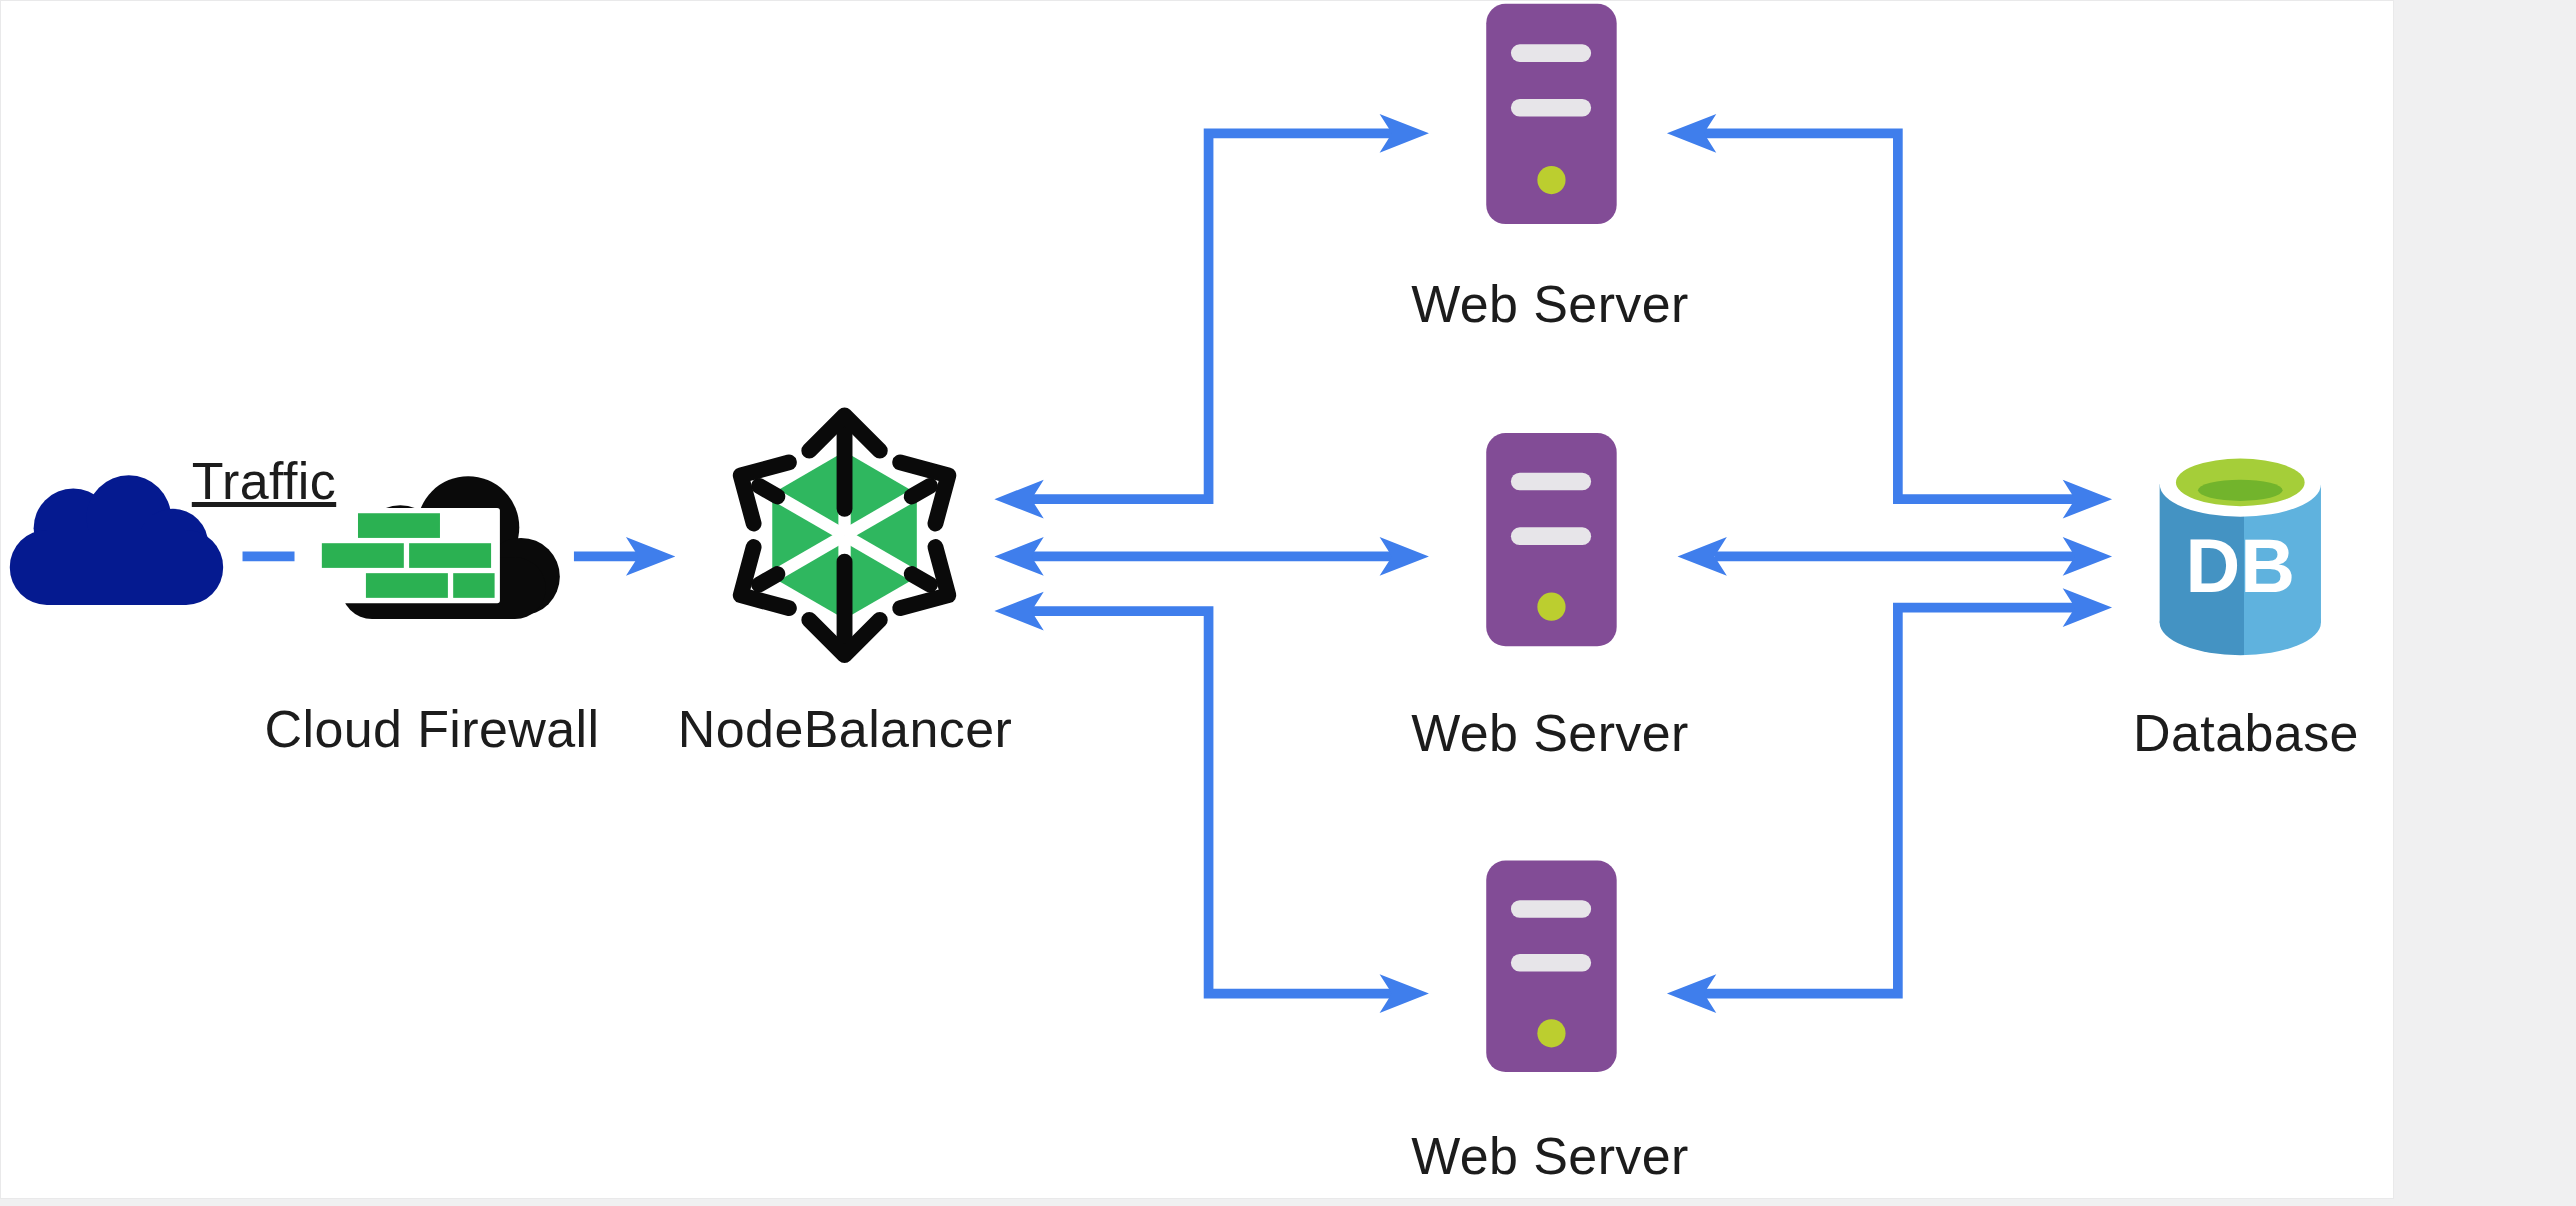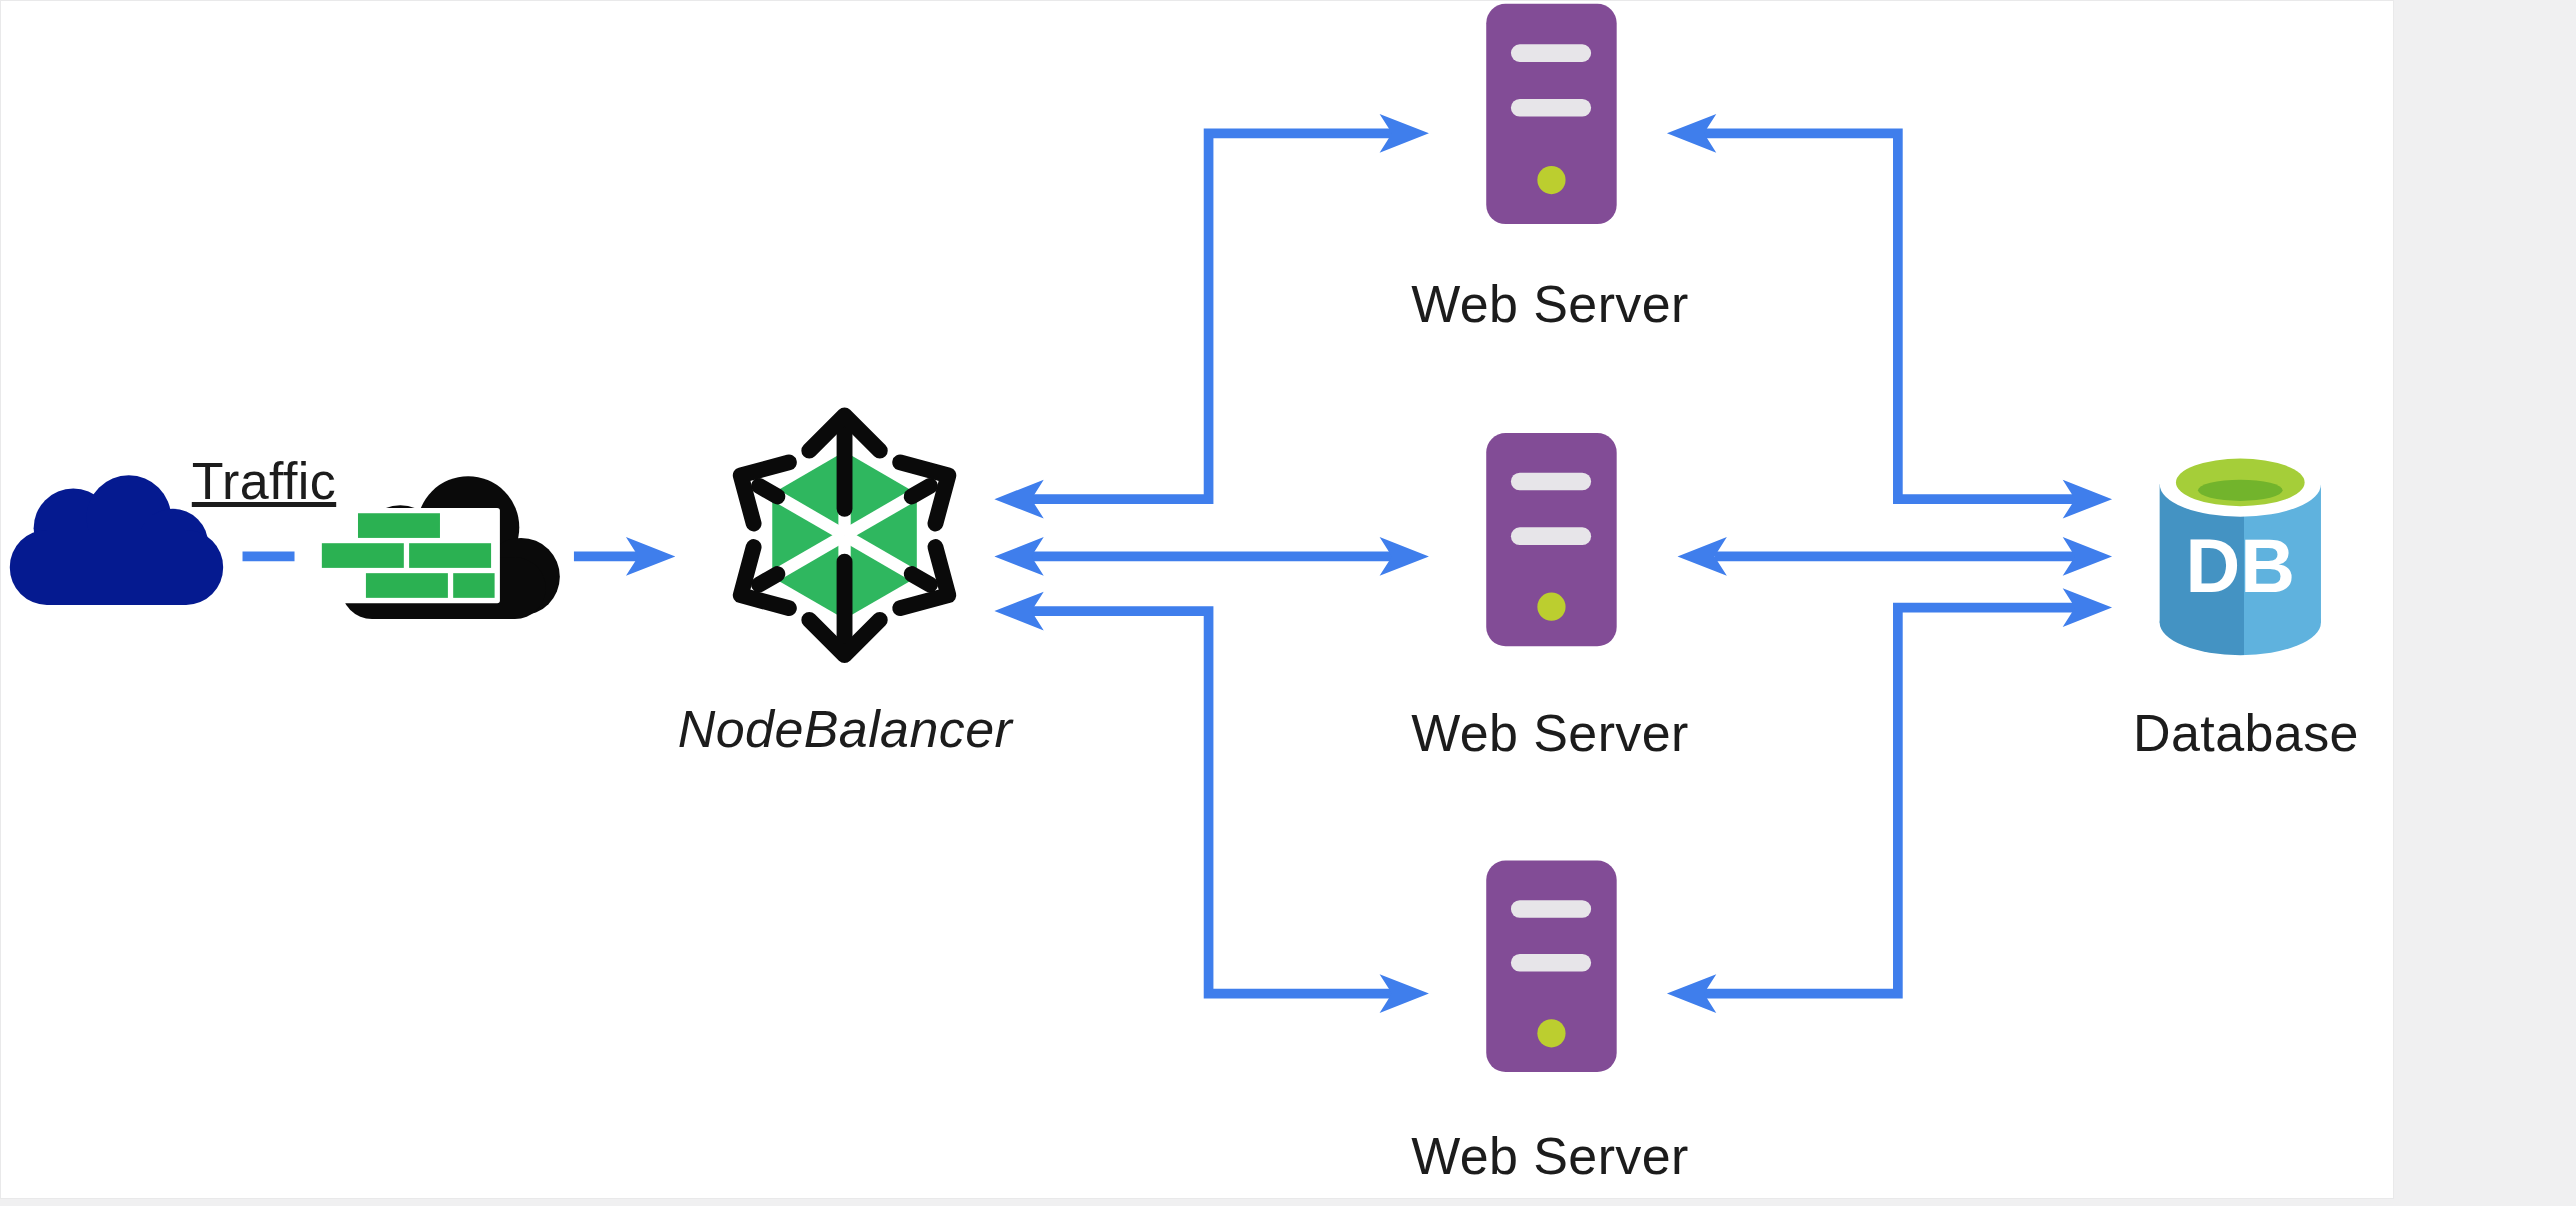--- a/index.html
+++ b/index.html
@@ -181,22 +181,23 @@
       <ellipse cx="91.5" cy="197" rx="91.5" ry="37" fill="url(#dbbody)"></ellipse>
       <ellipse cx="91.5" cy="40" rx="91.5" ry="37" fill="#ffffff"></ellipse>
       <ellipse cx="91.5" cy="38" rx="73" ry="27" fill="#a5ce39"></ellipse>
       <ellipse cx="91.5" cy="47" rx="48" ry="12" fill="#72b42c"></ellipse>
       <text class="db-text" x="91.5" y="162" text-anchor="middle" font-size="86" fill="#ffffff">DB</text>
     </g>
   </svg>
 
   <div class="node-label" style="left:263px;top:480px;text-decoration:underline;">Traffic</div>
 
-
-  <div class="node-label" style="left:844px;top:728px;font-style:italic;">NodeBalancer</div>
+  <div class="node-label" style="left:431px;top:728px;">Cloud Firewall</div>
+
+  <div class="node-label" style="left:844px;top:728px;">NodeBalancer</div>
 
   <div class="node-label" style="left:1549px;top:303px;">Web Server</div>
 
   <div class="node-label" style="left:1549px;top:732px;">Web Server</div>
 
   <div class="node-label" style="left:1549px;top:1155px;">Web Server</div>
 
   <div class="node-label" style="left:2245px;top:732px;">Database</div>
 
 </div>

